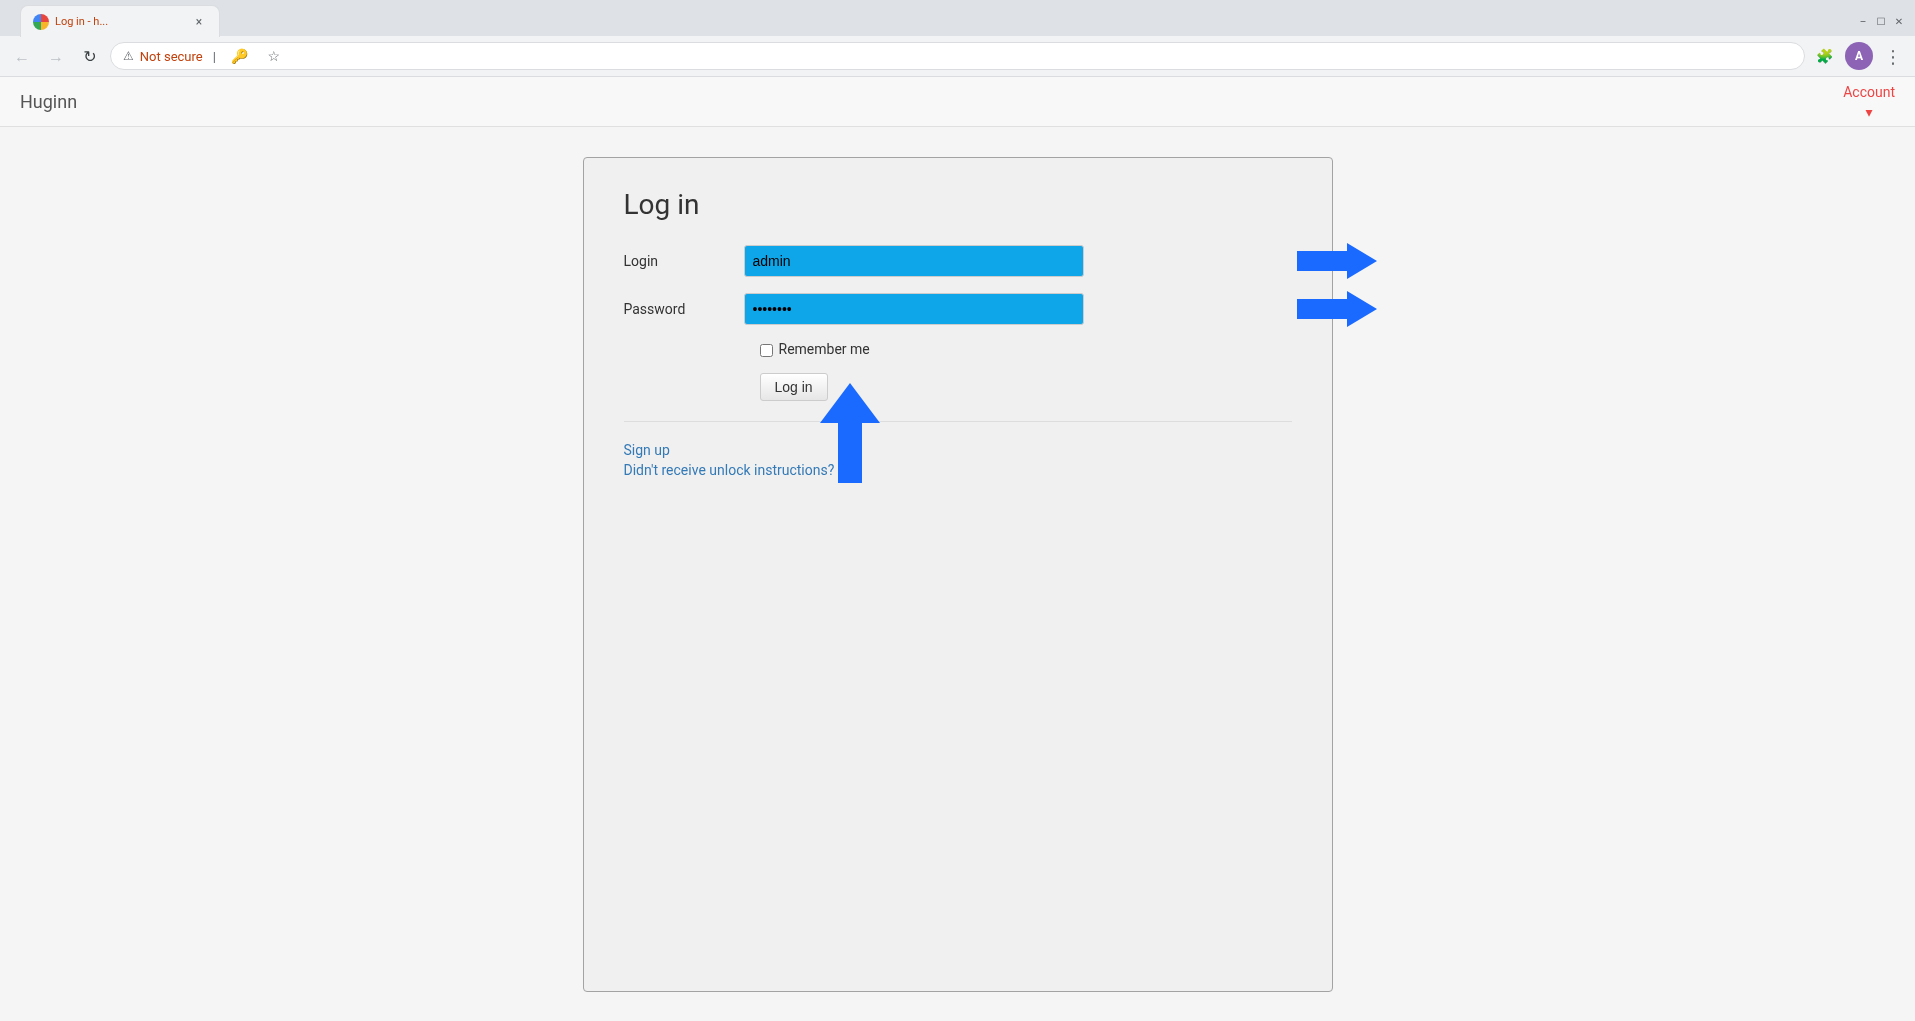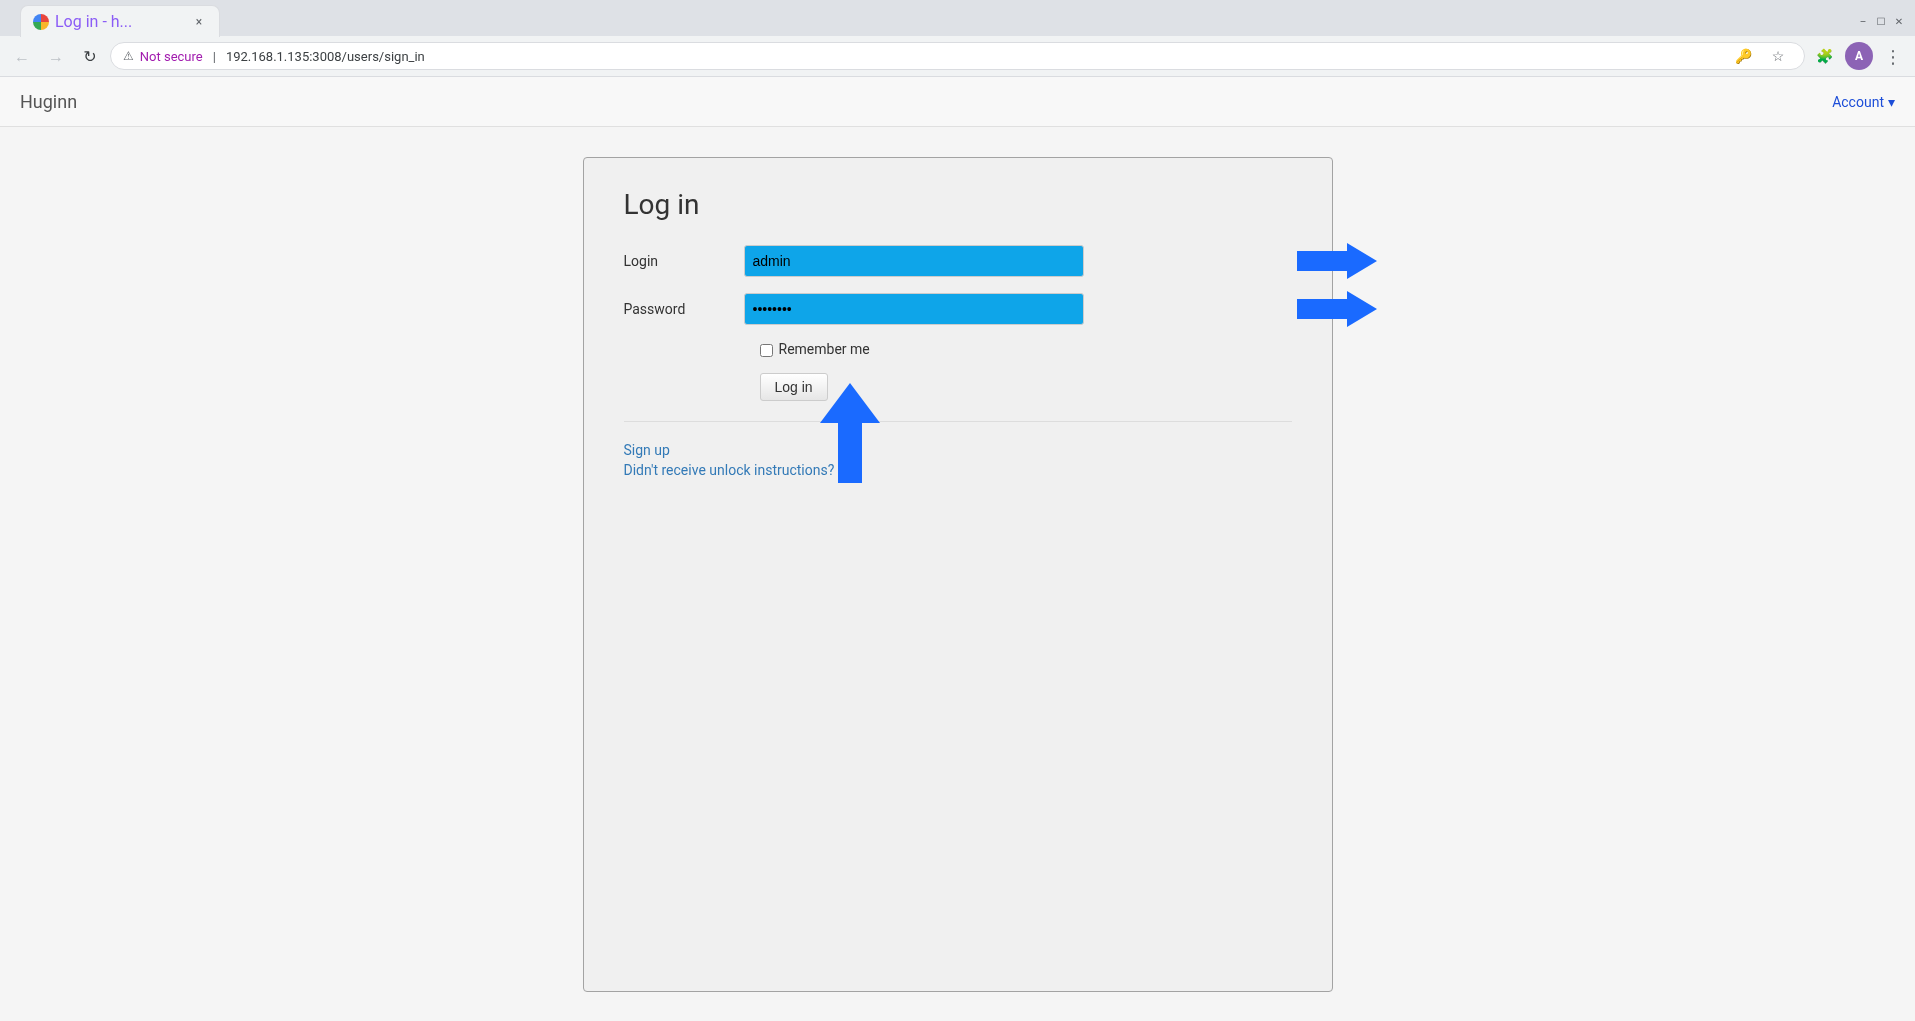--- a/index.html
+++ b/index.html
@@ -65,22 +65,22 @@
 
     .tab-favicon {
       width: 16px;
       height: 16px;
       border-radius: 50%;
       background: conic-gradient(#e8453c 0deg 90deg, #f9b529 90deg 180deg, #34a853 180deg 270deg, #4285f4 270deg 360deg);
       flex-shrink: 0;
     }
 
     .tab-title {
-      font-size: 16px;
-      color: #8b5cf6;
+      font-size: 11px;
+      color: #c2410c;
       flex: 1;
       overflow: hidden;
       white-space: nowrap;
       text-overflow: ellipsis;
     }
 
     .tab-close {
       width: 16px;
       height: 16px;
       display: flex;
@@ -190,22 +190,23 @@
       font-size: 18px;
       color: #555;
       font-weight: 400;
     }
 
     .app-nav-right {
       display: flex;
       align-items: center;
       gap: 4px;
       font-size: 14px;
-      color: #1d4ed8;
-      cursor: pointer;
+      color: #ef4444;
+      cursor: pointer;
+      flex-direction: column;
     }
 
     .app-main {
       background: #f5f5f5;
       min-height: calc(1021px - 76px - 50px);
       display: flex;
       justify-content: center;
       padding: 30px 20px;
     }
 
@@ -337,23 +338,22 @@
     </div>
     <div class="nav-btn disabled">
       <span>→</span>
     </div>
     <div class="nav-btn">
       <span>↻</span>
     </div>
 
     <div class="address-bar">
       <span class="security-icon">⚠</span>
-      <span style="font-size:13px;color:#a21caf;">Not secure</span>
+      <span style="font-size:13px;color:#c2410c;">Not secure</span>
       <span style="font-size:13px;color:#5f6368;margin:0 4px;">|</span>
-      <span class="url-text">192.168.1.135:3008/users/sign_in</span>
       <span class="addr-action-btn">🔑</span>
       <span class="addr-action-btn">☆</span>
     </div>
 
     <div class="addr-action-btn">🧩</div>
     <div class="profile-avatar">A</div>
     <div class="menu-btn">⋮</div>
   </div>
 </div>
 

